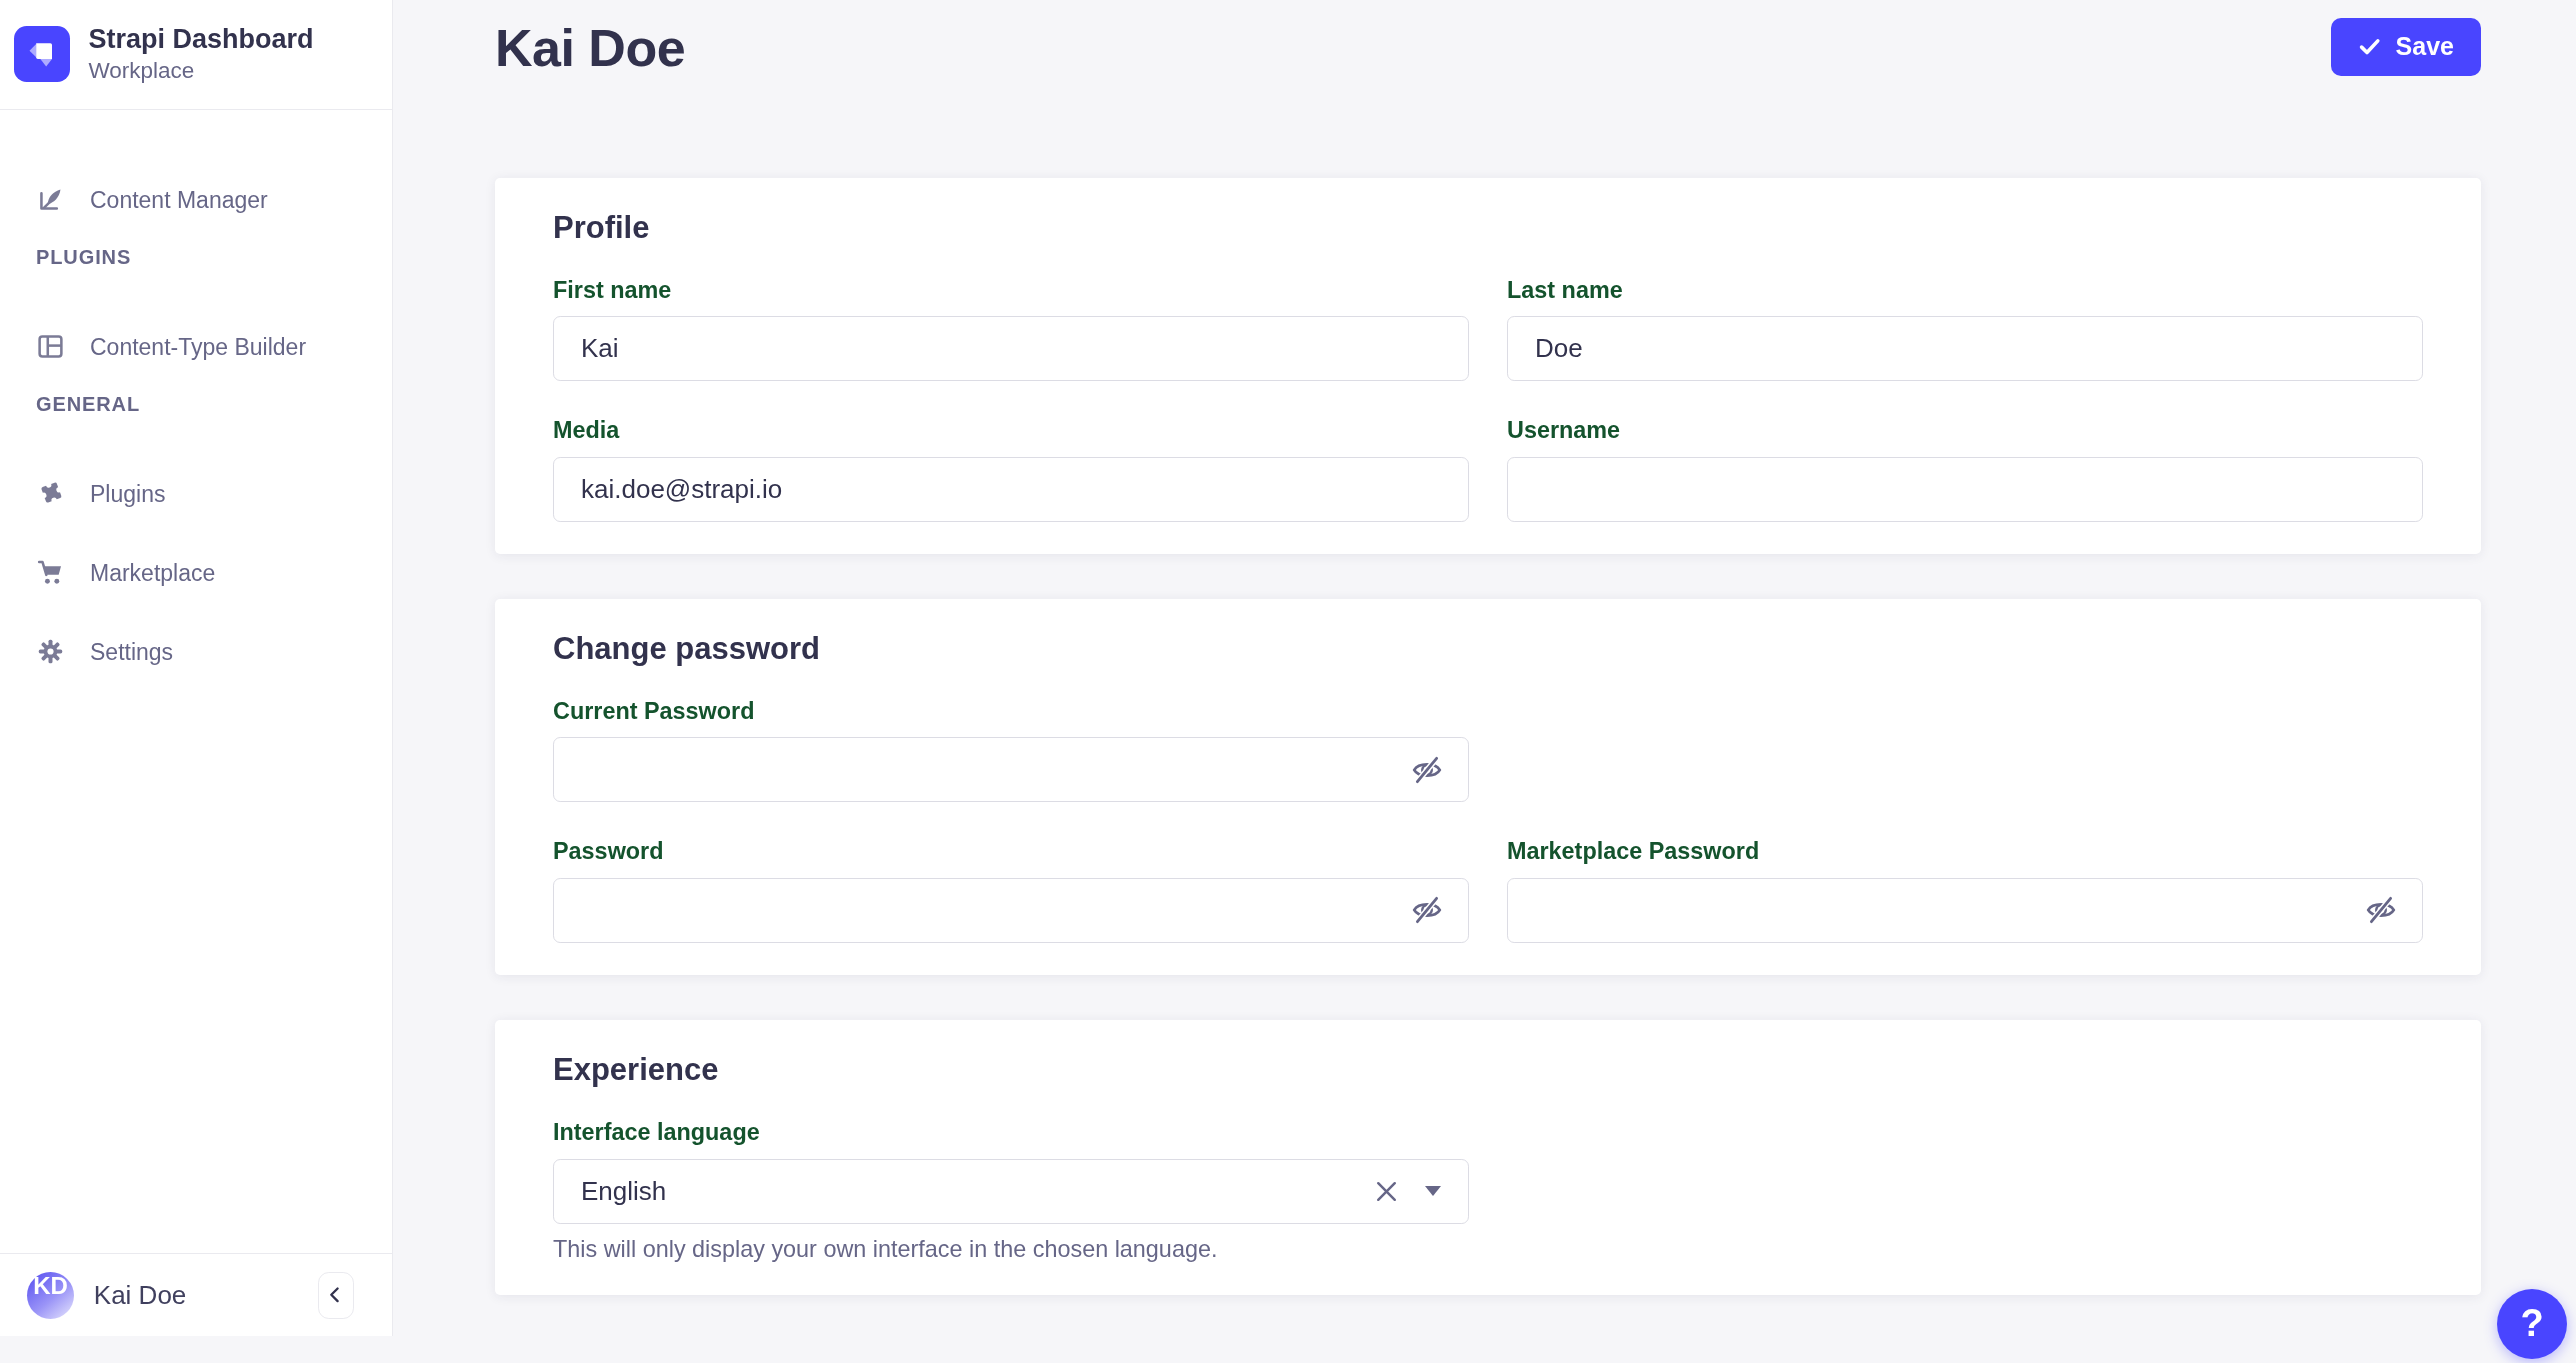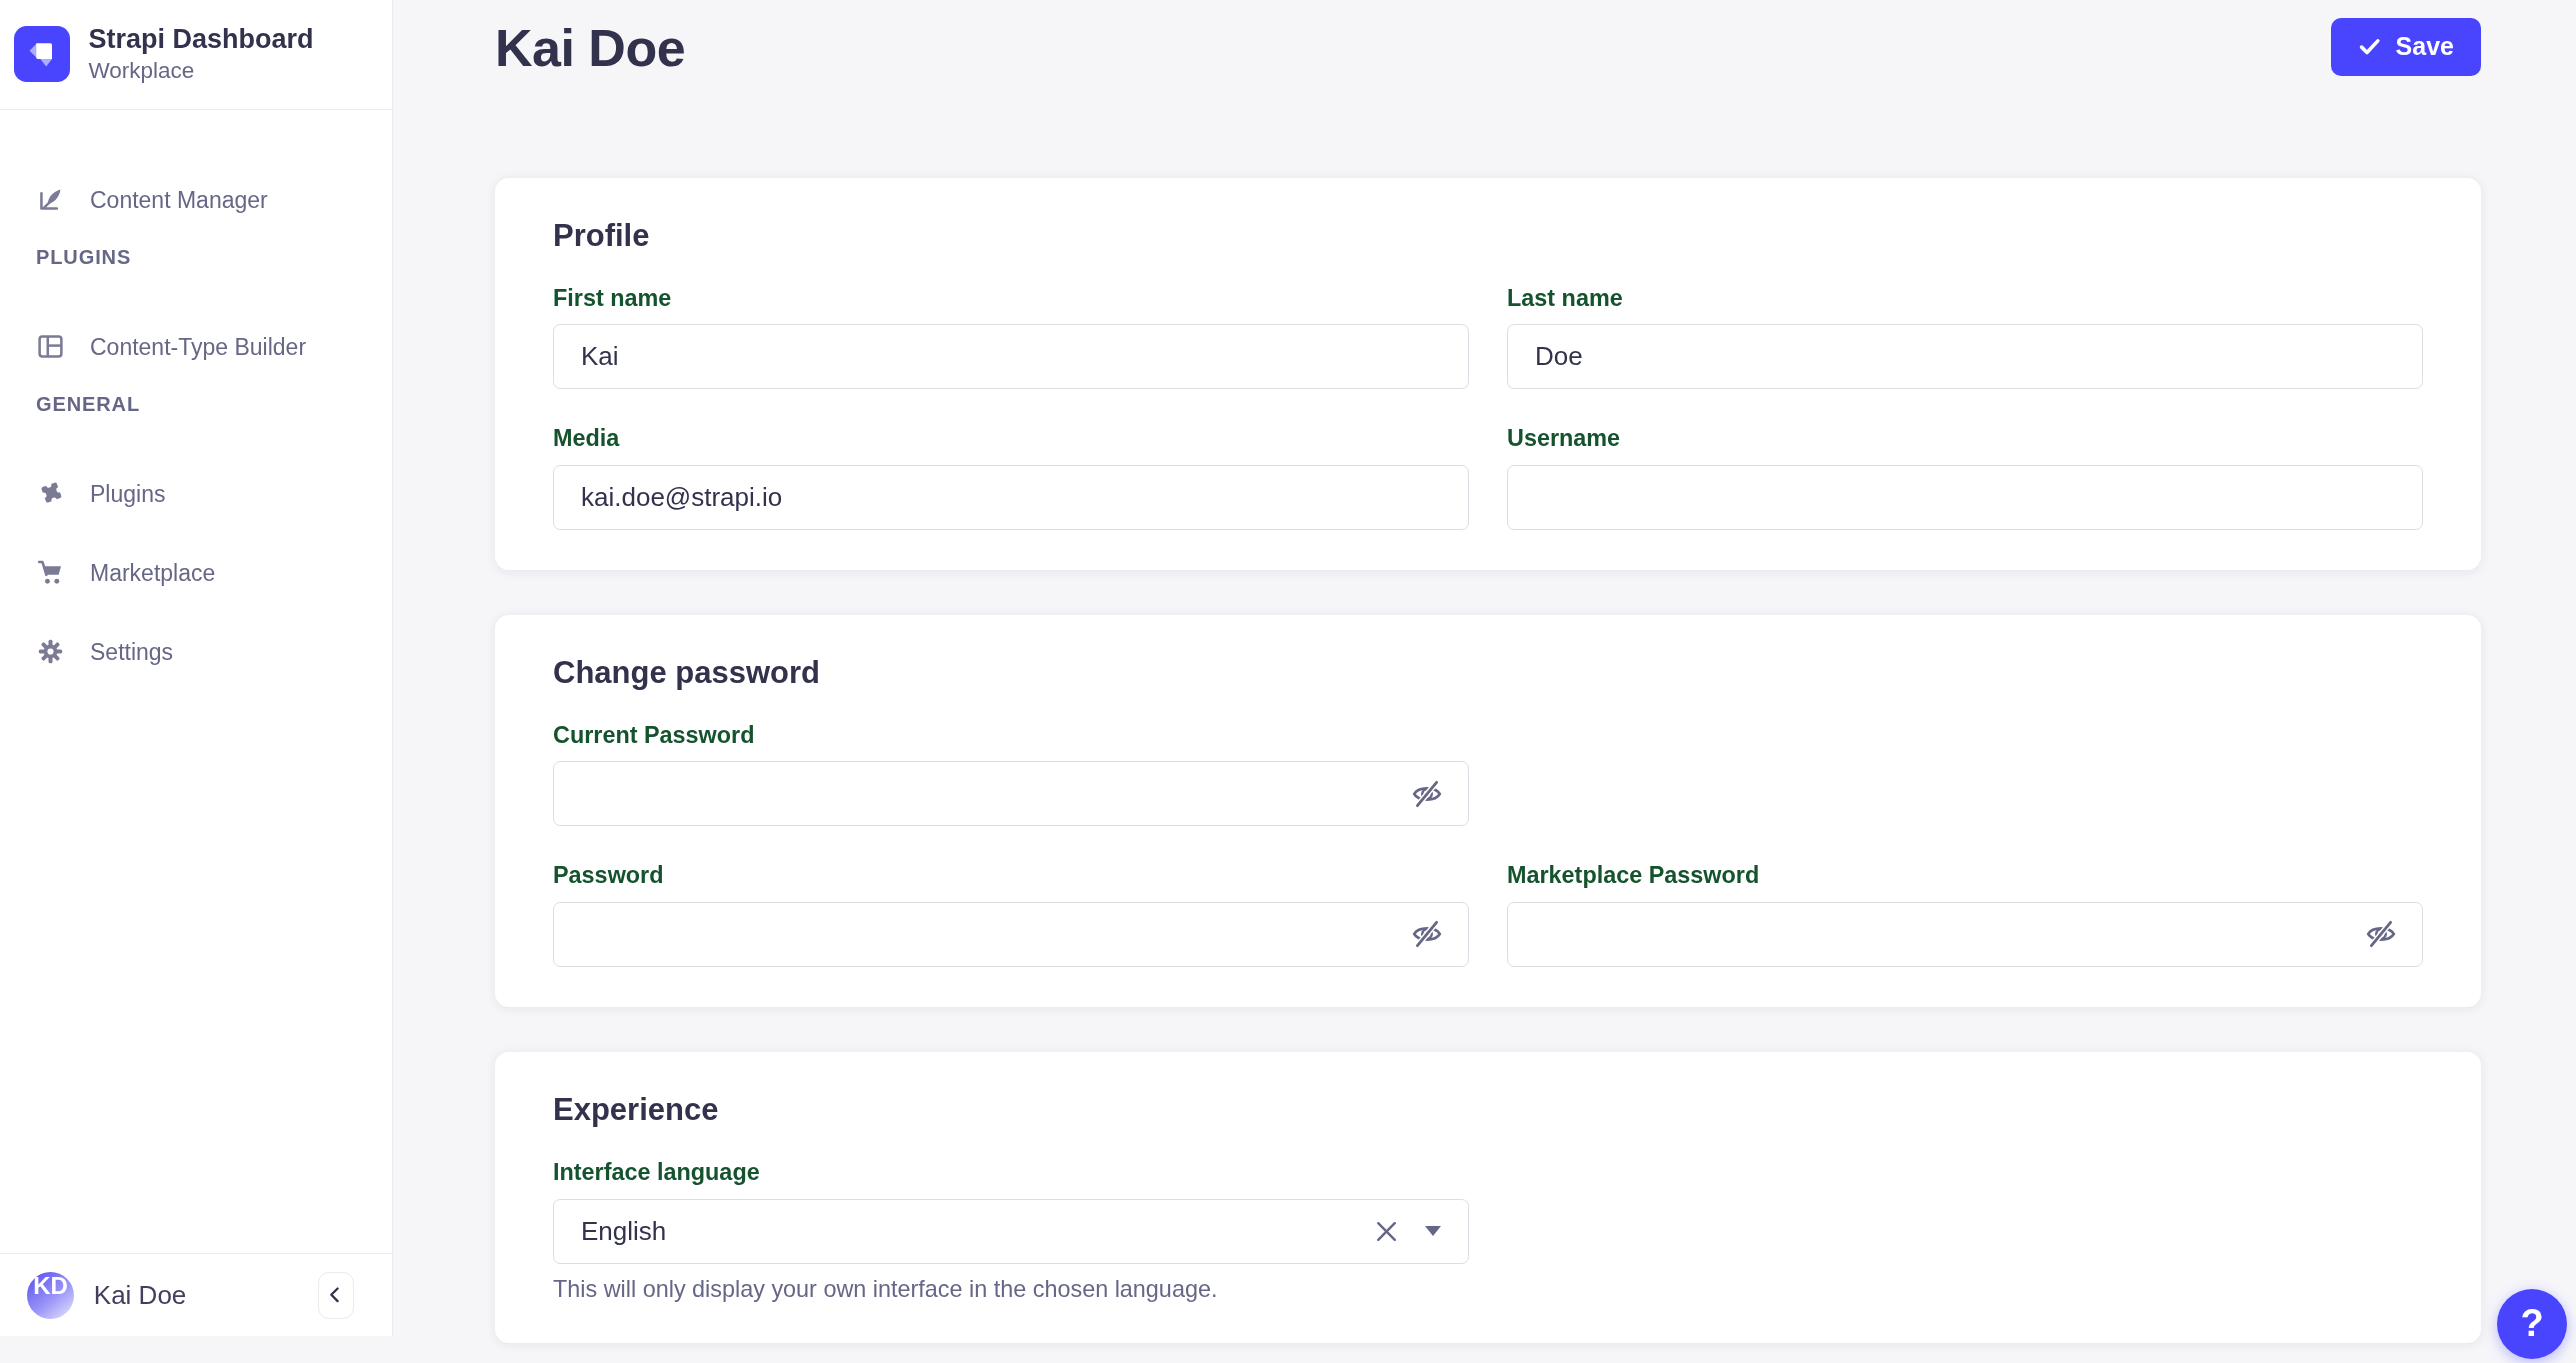--- a/index.html
+++ b/index.html
@@ -63,23 +63,23 @@
   .page-header { display: flex; justify-content: space-between; align-items: flex-start; margin-bottom: 95px; }
   h1.page-title { font-size: 52px; font-weight: 700; line-height: 70px; letter-spacing: -0.5px; color: #32324d; }
   .save-btn {
     display: flex; align-items: center; gap: 14.4px;
     background: #4945ff; color: #ffffff; border: none; border-radius: 10px;
     height: 58px; padding: 0 27px; margin-top: 5.4px;
     font-size: 25px; font-weight: 600; font-family: inherit; cursor: pointer;
   }
 
   .card {
-    background: #ffffff; border-radius: 14px;
+    background: #ffffff; border-radius: 5px;
     box-shadow: 0 1.8px 10.8px rgba(33, 33, 82, 0.08);
-    padding: 40px 58px; margin-bottom: 45px;
+    padding: 32px 58px; margin-bottom: 45px;
   }
   .card-title { font-size: 31px; font-weight: 600; color: #32324d; margin-bottom: 31px; }
   .grid { display: grid; grid-template-columns: 1fr 1fr; column-gap: 38px; row-gap: 36px; }
   .field label { display: block; font-size: 23.4px; font-weight: 600; color: #14532d; line-height: 27px; margin-bottom: 12.6px; }
   .text-input {
     width: 100%; height: 65px; border: 1.8px solid #dcdce4; border-radius: 7.2px;
     background: #ffffff; font-size: 26px; color: #32324d; padding: 0 27px;
     font-family: inherit; outline: none;
   }
   .input-wrap { position: relative; }

